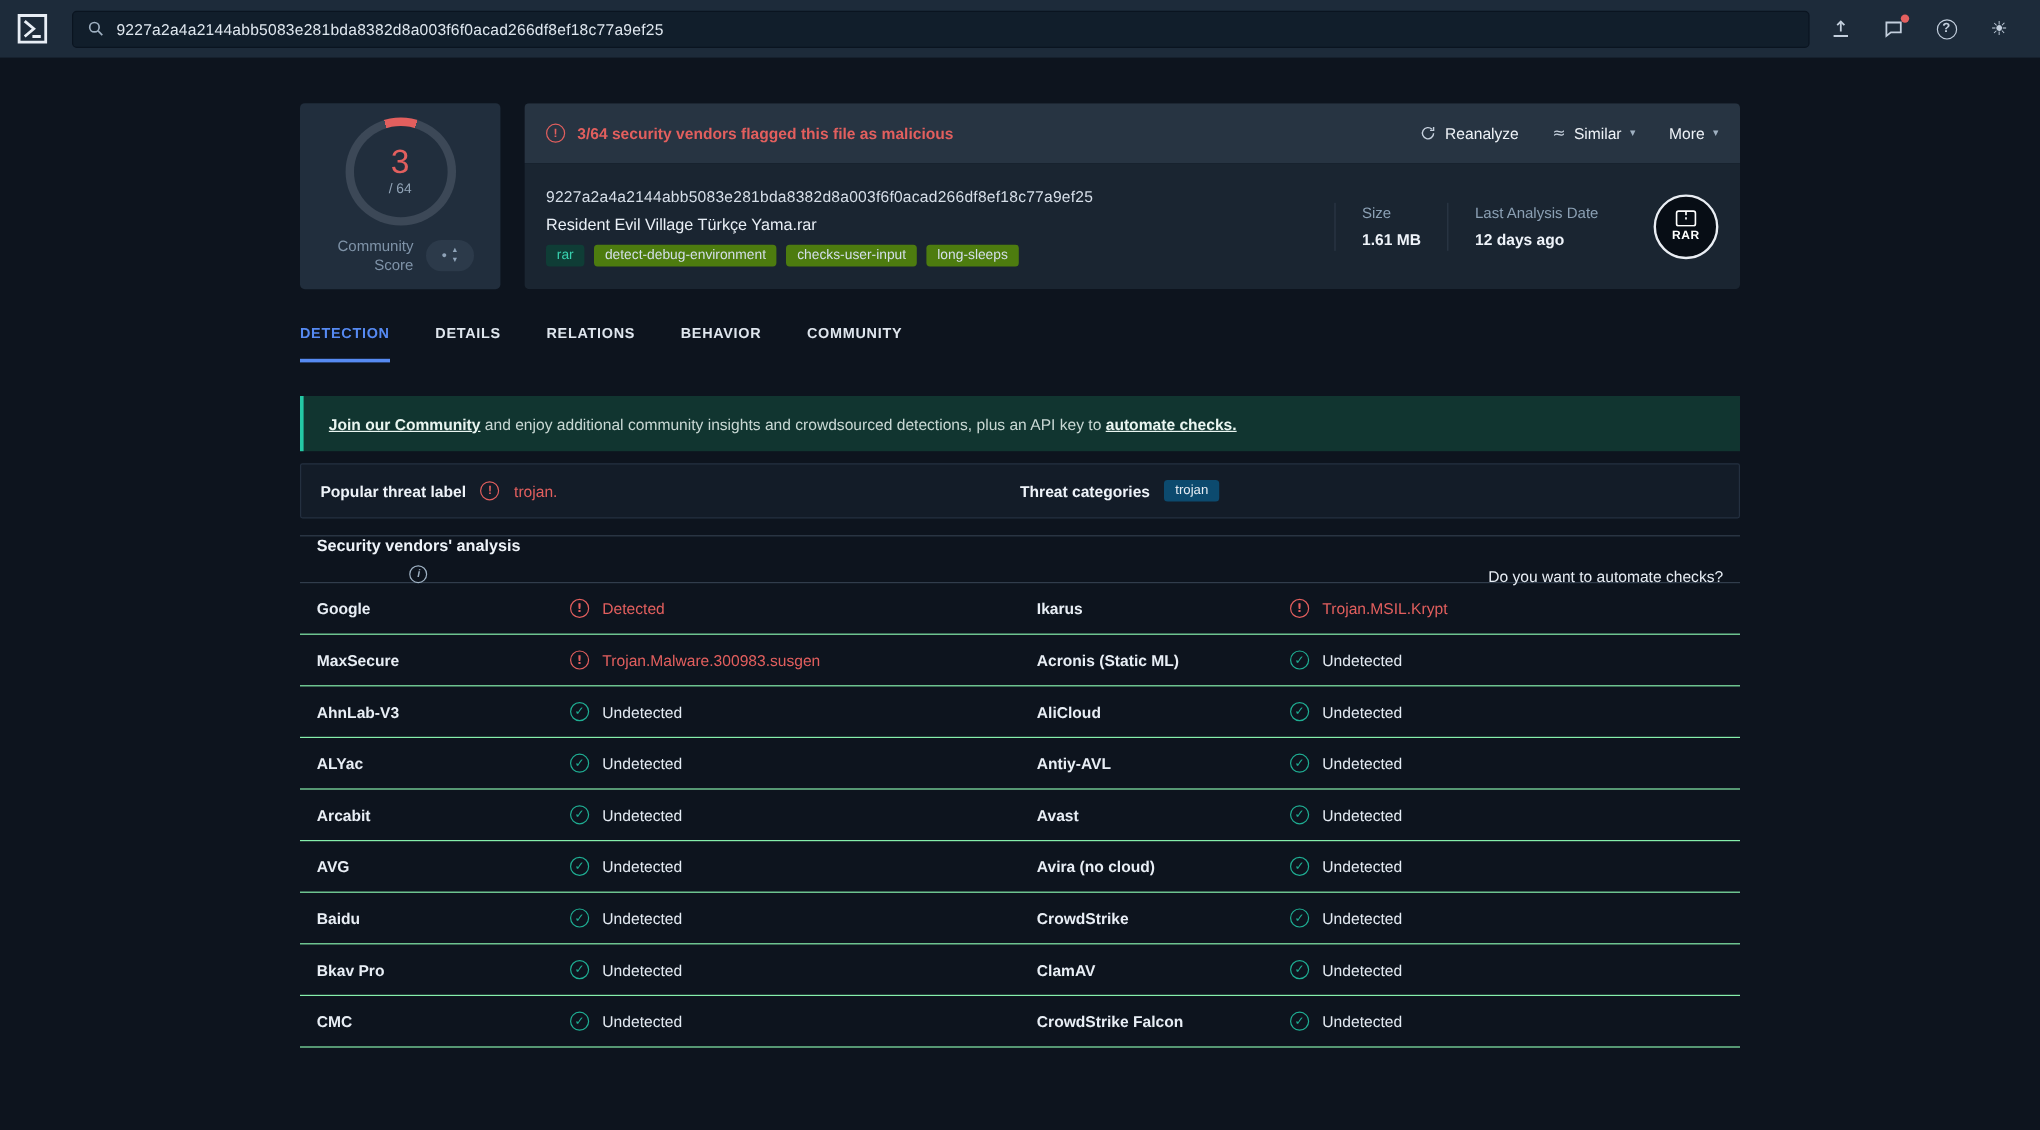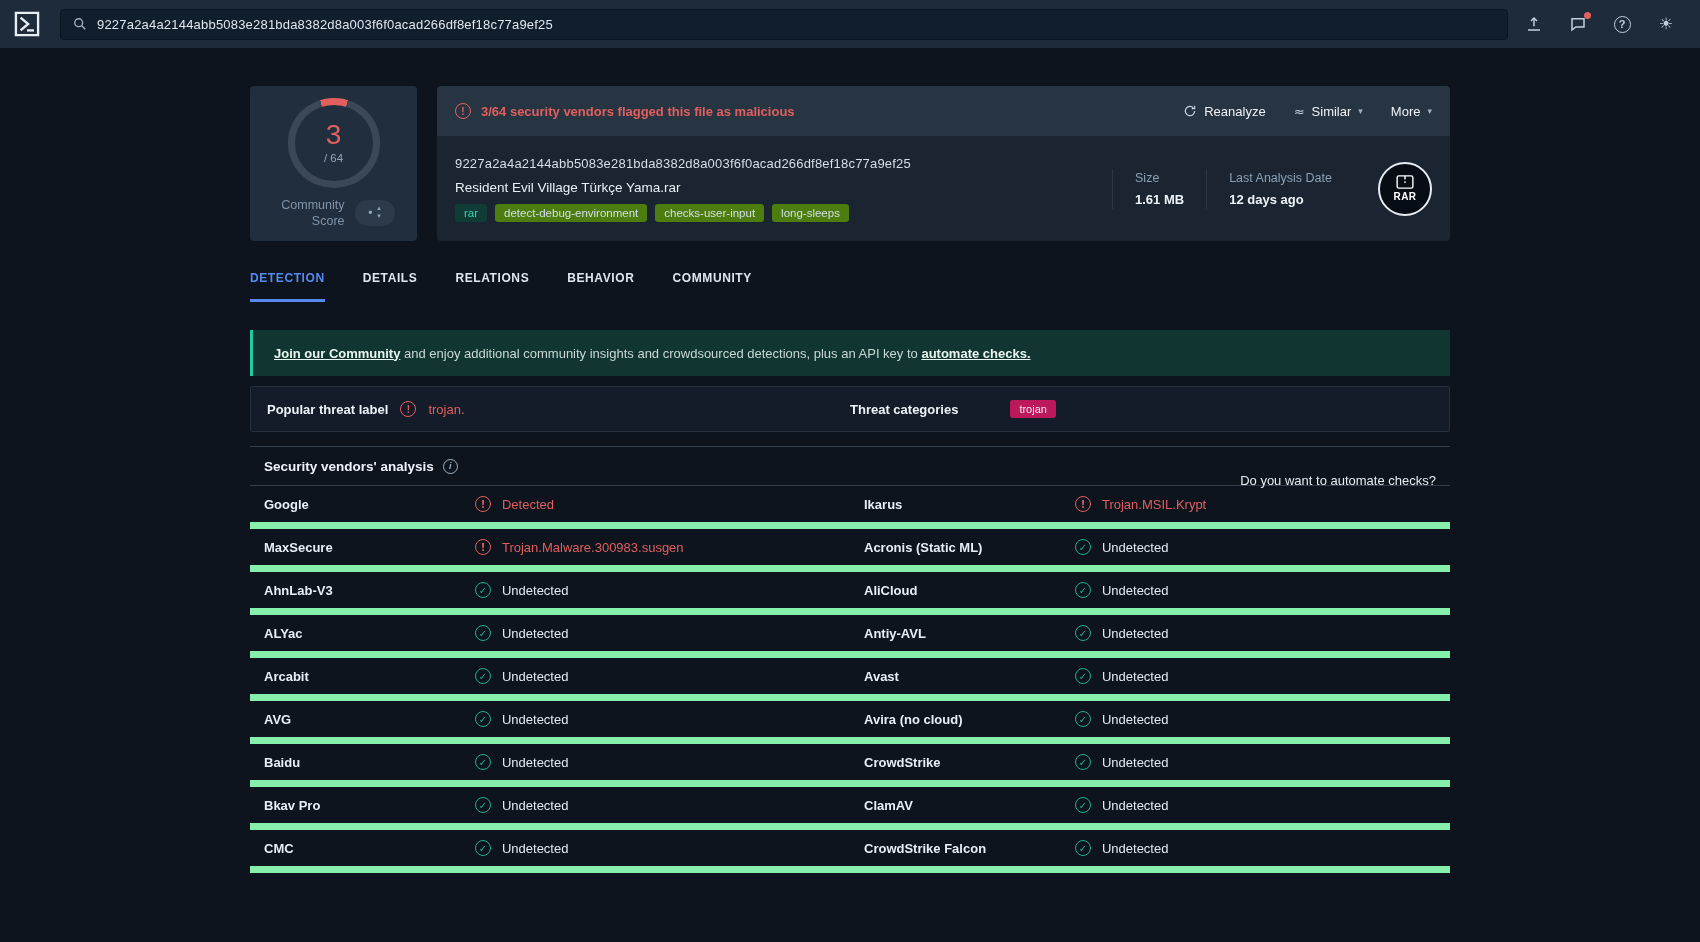--- a/index.html
+++ b/index.html
@@ -117,37 +117,37 @@
 
   
   .threat-strip {
     margin-top:10px; height:46px; background:#131c28; border:1px solid #243040; border-radius:2px;
     display:flex; align-items:center; padding:0 16px;
   }
   .threat-left { width:50%; display:flex; align-items:center; gap:12px; }
   .threat-label { font-weight:700; color:#eef3f9; }
   .threat-value { color:#e25f5e; }
   .threat-right { display:flex; align-items:center; gap:12px; }
-  .cat-pill { background:#be185d; color:#e6ecf3; font-size:11px; padding:3px 9px; border-radius:3px; cursor:pointer;margin-left:40px; }
+  .cat-pill { background:#0c4a6e; color:#e6ecf3; font-size:11px; padding:3px 9px; border-radius:3px; cursor:pointer; }
 
   
   .analysis-header {
     margin-top:14px; border-top:1px solid #313d4c; border-bottom:1px solid #313d4c;
     height:40px; display:flex; align-items:center; justify-content:space-between; padding:0 14px 0 14px;
   }
-  .ah-left { display:flex; align-items:center; gap:9px; }
+  .ah-left { display:flex; align-items:center; gap:9px;flex-direction:column; }
   .ah-title { font-weight:700; color:#eef3f9; font-size:13.5px; }
   .info-circle {
     width:15px; height:15px; border:1.4px solid #9fb2c4; border-radius:50%; color:#9fb2c4;
     display:inline-flex; align-items:center; justify-content:center; font-size:9px; font-style:italic; font-weight:700; cursor:pointer;
   }
   .ah-right { color:#e6ecf3; font-size:13px; cursor:pointer;margin-top:28px; }
 
   
-  .vrow { display:flex; border-bottom:7px solid #86efac; height:43px; align-items:stretch; }
+  .vrow { display:flex; border-bottom:1px solid #86efac; height:43px; align-items:stretch; }
   .vcell { width:50%; display:flex; align-items:center; padding-left:14px; }
   .vname { width:36%; color:#e8eef5; font-weight:600; font-size:13px; }
   .vres { display:flex; align-items:center; }
   .status-icon {
     width:16px; height:16px; border-radius:50%; border:1.5px solid; flex:none;
     display:inline-flex; align-items:center; justify-content:center; margin-right:11px;
     font-size:10px; font-weight:700; font-family:"DejaVu Sans", sans-serif;
   }
   .vcell.detected .status-icon { border-color:#e25f5e; color:#e25f5e; }
   .vcell.detected .status-icon::before { content:"!"; }

